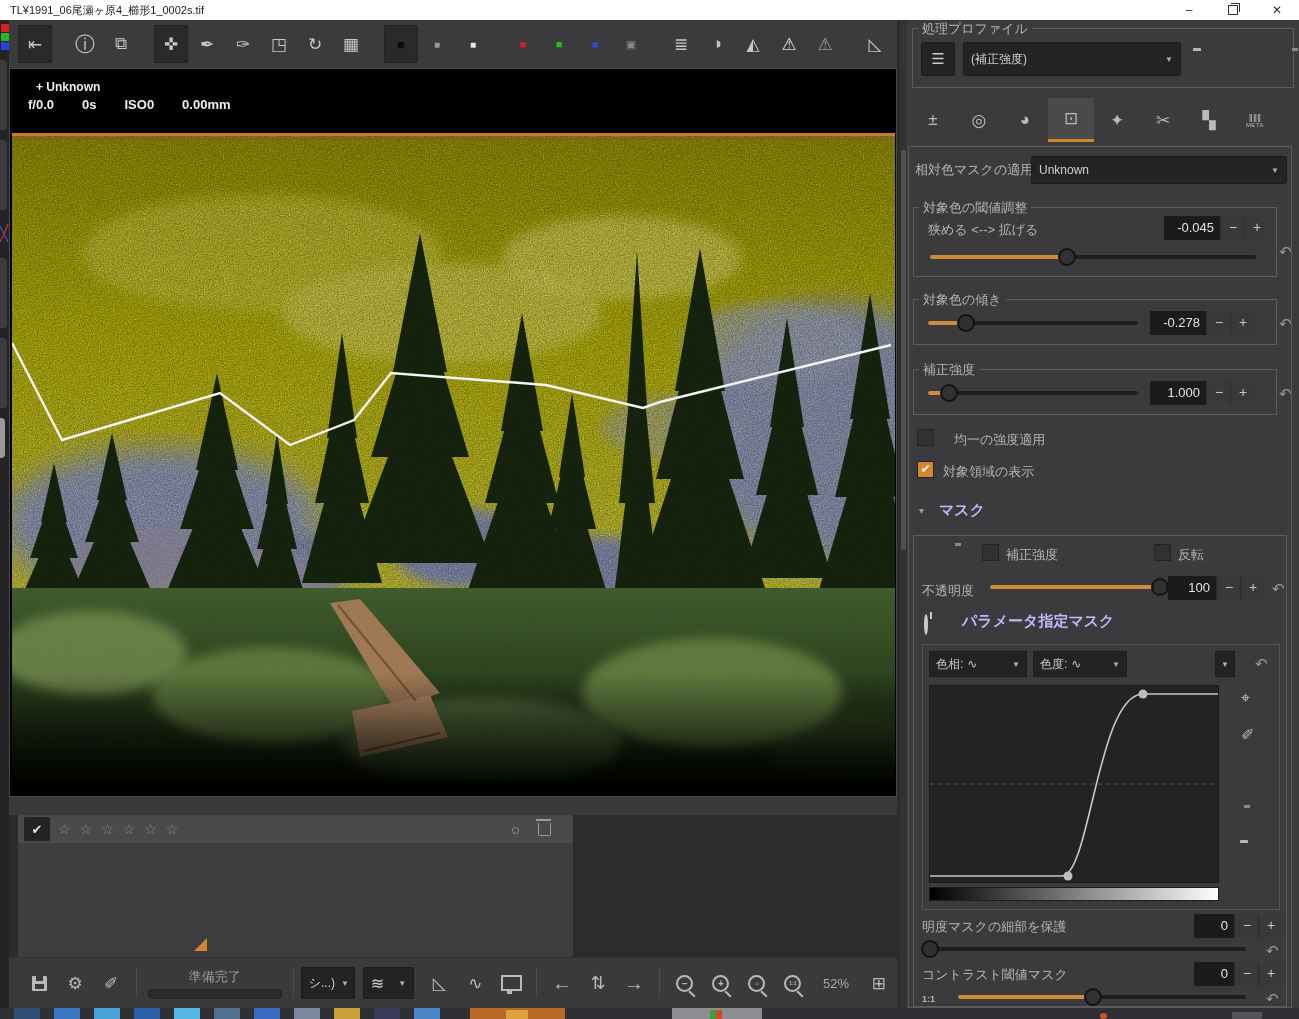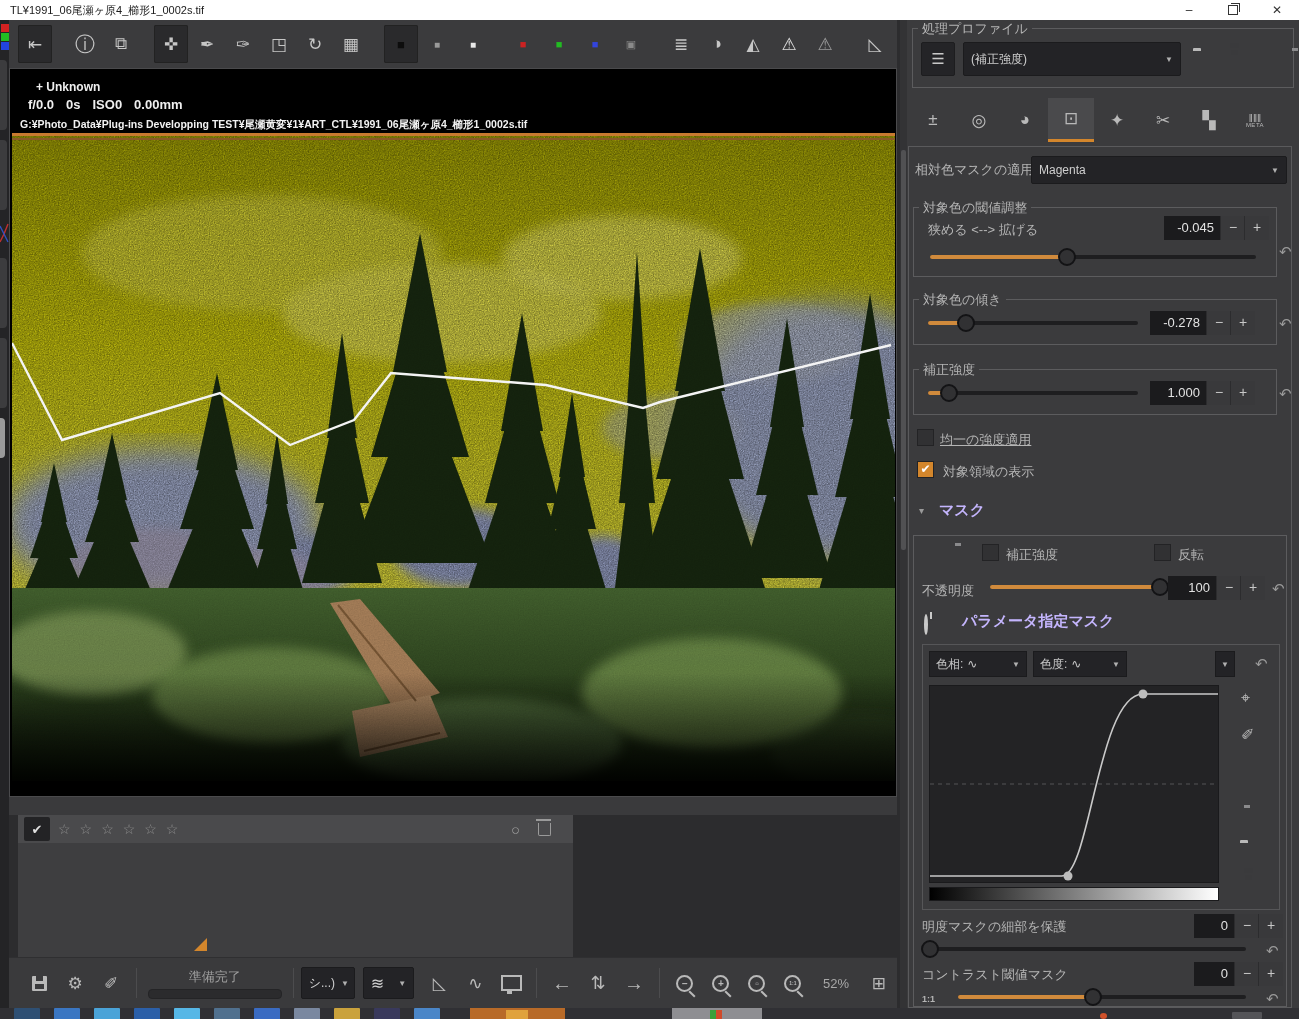--- a/index.html
+++ b/index.html
@@ -31,21 +31,21 @@
       color:#c6c6c6;font-size:17px;border-radius:2px;margin:0 1px;position:relative;}
   .tb.pressed{background:#2a2a2c;box-shadow:inset 0 0 0 1px #222;}
   .tb .sub{position:absolute;bottom:3px;right:3px;font-size:7px;color:#b5b5b5;}
   .sep{width:1px;height:30px;background:#4c4c4e;margin:0 7px;}
   .csq{font-size:13px;}
 
   
   .canvas{left:9px;top:68px;width:888px;height:729px;background:#000;border:1px solid #4a4a4c;
           box-sizing:border-box;overflow:hidden;}
   .meta1{left:36px;top:80px;color:#efefef;font-size:12px;font-weight:bold;}
-  .meta2{left:28px;top:97px;color:#efefef;font-size:13px;font-weight:bold;display:flex;gap:12px;}
+  .meta2{left:28px;top:97px;color:#efefef;font-size:13px;font-weight:bold;display:flex;gap:28px;}
   .meta3{left:20px;top:118px;color:#f2f2f2;font-size:10.5px;font-weight:bold;}
   .photo{left:12px;top:133px;width:883px;height:648px;}
   .mpbar{left:12px;top:139px;width:486px;height:13px;background:rgba(18,12,4,0.92);
          border-bottom:1px solid #e8e8e8;color:#f0f0f0;font-size:9px;font-weight:bold;
          display:flex;align-items:center;padding-left:30px;box-sizing:border-box;}
   .mpdash{position:absolute;left:2px;top:4px;width:16px;height:2px;background:#d07a28;box-shadow:0 4px 0 #d07a28;}
 
   
   .thumbwrap{left:9px;top:815px;width:888px;height:142px;background:#2c2c2e;}
   .thumbcell{position:absolute;left:9px;top:0;width:555px;height:142px;background:#3e3e40;}
@@ -258,21 +258,20 @@
   </div>
 
   <div class="abs canvas"></div>
   <div class="abs meta1">+ Unknown</div>
   <div class="abs meta2">
     <span>f/0.0</span>
     <span>0s</span>
     <span>ISO0</span>
     <span>0.00mm</span>
   </div>
-  <div class="abs meta3">G:¥Photo_Data¥Plug-ins Developping TEST¥尾瀬黄変¥1¥ART_CTL¥1991_06尾瀬ヶ原4_櫛形1_0002s.tif</div>
 
   <svg class="abs photo" viewBox="0 0 883 648" preserveAspectRatio="none">
     <defs>
       <linearGradient id="sg" x1="0" y1="0" x2="0" y2="1">
         <stop offset="0" stop-color="#9a9806"></stop>
           <stop offset="0.45" stop-color="#c0bc0e"></stop>
           <stop offset="1" stop-color="#d2ce3c"></stop>
       </linearGradient>
       <linearGradient id="gg" x1="0" y1="0" x2="0" y2="1">
         <stop offset="0" stop-color="#44622f"></stop>
@@ -466,21 +465,21 @@
       <div class="tab">
           <span style="font-size:10px;">‖‖‖</span>
           <span class="tlbl">META</span>
         </div>
     </div>
 
     <div class="grp" style="left:8px;top:126px;width:384px;height:862px;border-color:#5a5a5c;">
 
       <span class="rtext" style="position:absolute;left:6px;top:14px;">相対色マスクの適用:</span>
       <div class="combo" style="position:absolute;left:122px;top:9px;width:256px;height:28px;">
-        <span>Magenta</span>
+        <span>Unknown</span>
           <span class="arr">▼</span>
       </div>
 
       <div class="grp" style="left:4px;top:60px;width:364px;height:70px;">
         <span class="grplbl">対象色の閾値調整</span>
         <span class="rtext" style="position:absolute;left:14px;top:13px;">狭める &lt;--&gt; 拡げる</span>
         <div class="val" style="left:250px;top:8px;width:56px;">-0.045</div>
         <div class="pm" style="left:306px;top:8px;">−</div>
         <div class="pm" style="left:330px;top:8px;">+</div>
         <div class="sl" style="left:16px;top:40px;width:326px;">
@@ -511,21 +510,21 @@
             <div class="fi" style="width:10%;"></div>
             <div class="kn" style="left:10%;"></div>
         </div>
         <div class="val" style="left:236px;top:11px;width:56px;">1.000</div>
         <div class="pm" style="left:292px;top:11px;">−</div>
         <div class="pm" style="left:316px;top:11px;">+</div>
       </div>
       <span class="undo" style="left:370px;top:238px;">↶</span>
 
       <div class="cb" style="left:8px;top:282px;"></div>
-      <span class="rtext" style="position:absolute;left:31px;top:284px;text-decoration:underline;">均一の強度適用</span>
+      <span class="rtext" style="position:absolute;left:45px;top:284px;">均一の強度適用</span>
       <div class="cb on" style="left:8px;top:314px;">✔</div>
       <span class="rtext" style="position:absolute;left:34px;top:316px;">対象領域の表示</span>
 
       <span style="position:absolute;left:10px;top:358px;color:#9a9a9a;font-size:10px;">▾</span>
       <span class="masklbl" style="position:absolute;left:30px;top:354px;">マスク</span>
 
       <div class="grp" style="left:4px;top:388px;width:374px;height:472px;">
         <div style="position:absolute;left:8px;top:8px;"><span class="i-copy"></span></div>
         <div style="position:absolute;left:38px;top:9px;"><span class="i-paste"></span></div>
         <div class="cb" style="left:68px;top:8px;"></div>

